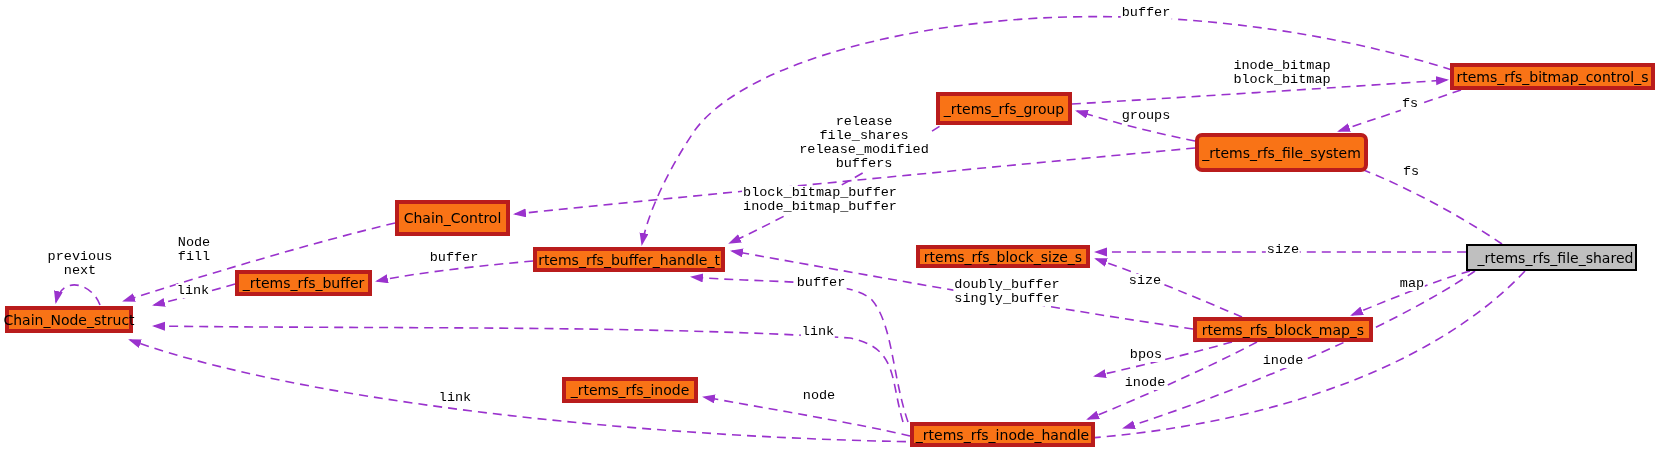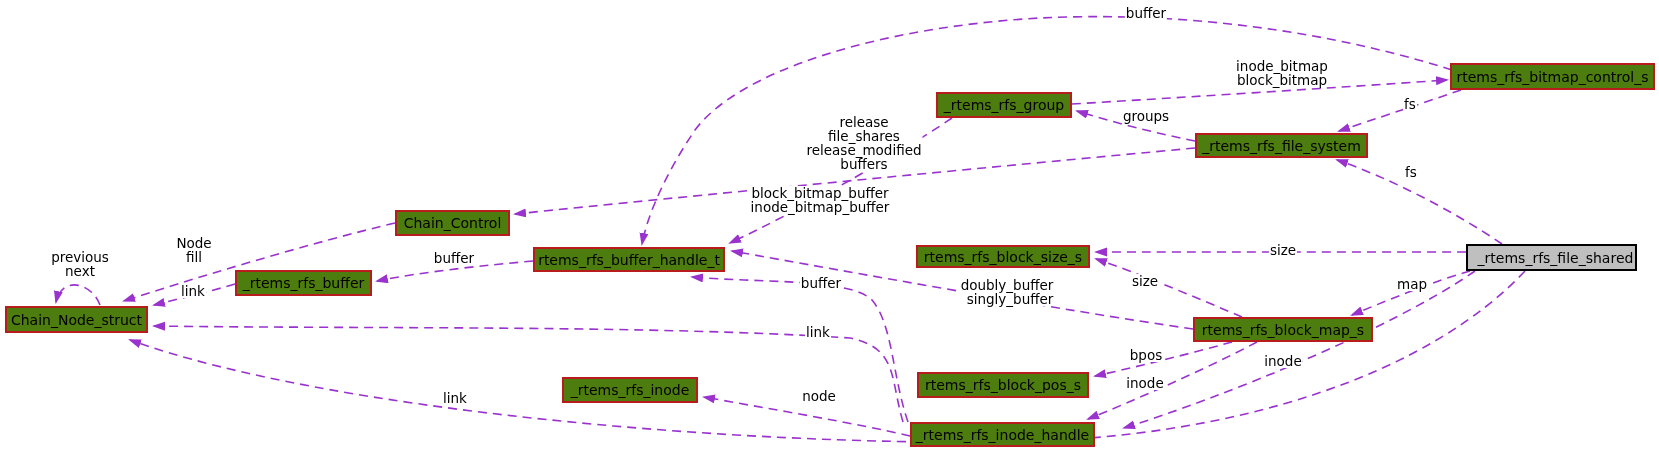--- a/index.html
+++ b/index.html
@@ -18,22 +18,22 @@
   }
   .edge-path {
     fill: none;
     stroke: #9a32cd;
     stroke-width: 1.6;
     stroke-dasharray: 9 6;
   }
   .node {
     position: absolute;
     box-sizing: border-box;
-    background: #4d7c0f;
-    border: 2px solid #b91c1c;
+    background: #f97316;
+    border: 4px solid #b91c1c;
     color: #000000;
     font-size: 14px;
     line-height: 1;
     display: flex;
     align-items: center;
     justify-content: center;
     white-space: nowrap;
     cursor: pointer;
   }
   .node.highlighted {
@@ -45,20 +45,21 @@
   .edge-label {
     position: absolute;
     transform: translate(-50%, -50%);
     background: #ffffff;
     color: #000000;
     font-size: 13.5px;
     line-height: 14px;
     white-space: pre;
     text-align: center;
     padding: 0 1px;
+    font-family: Liberation Mono, monospace;
   }
 </style>
 </head>
 <body>
 
 <div id="stage">
   <svg id="edge-layer" xmlns="http://www.w3.org/2000/svg">
     <defs>
       <marker id="arrowhead" markerUnits="userSpaceOnUse" markerWidth="14" markerHeight="11" refX="11" refY="4.5" orient="auto">
         <path d="M 0,0 L 13,4.5 L 0,9 z" fill="#9a32cd"></path>
@@ -110,26 +111,25 @@
     <div class="edge-label" style="left: 1412px; top: 284px;">map</div>
     <div class="edge-label" style="left: 1146px; top: 355px;">bpos</div>
     <div class="edge-label" style="left: 1145px; top: 383px;">inode</div>
     <div class="edge-label" style="left: 1283px; top: 361px;">inode</div>
     <div class="edge-label" style="left: 1007px; top: 292px; text-align: right;">doubly_buffer
 singly_buffer</div>
     <div class="edge-label" style="left: 821px; top: 283px;">buffer</div>
     <div class="edge-label" style="left: 819px; top: 396px;">node</div>
     <div class="edge-label" style="left: 818px; top: 332px;">link</div>
     <div class="edge-label" style="left: 455px; top: 398px;">link</div>
-    <div class="node" style="left: 5px; top: 306px; width: 143px; height: 27px;">Chain_Node_struct</div>
+    <div class="node" style="left: 5px; top: 306px; width: 128px; height: 27px;">Chain_Node_struct</div>
     <div class="node" style="left: 235px; top: 270px; width: 137px; height: 26px;">_rtems_rfs_buffer</div>
-    <div class="node" style="left: 395px; top: 210px; width: 115px; height: 26px;">Chain_Control</div>
+    <div class="node" style="left: 395px; top: 200px; width: 115px; height: 36px;">Chain_Control</div>
     <div class="node" style="left: 533px; top: 247px; width: 192px; height: 25px;">rtems_rfs_buffer_handle_t</div>
     <div class="node" style="left: 562px; top: 377px; width: 136px; height: 26px;">_rtems_rfs_inode</div>
-    <div class="node" style="left: 936px; top: 92px; width: 136px; height: 26px;">_rtems_rfs_group</div>
-    <div class="node" style="left: 1195px; top: 133px; width: 173px; height: 25px;">_rtems_rfs_file_system</div>
+    <div class="node" style="left: 936px; top: 92px; width: 136px; height: 33px;">_rtems_rfs_group</div>
+    <div class="node" style="left: 1195px; top: 133px; width: 173px; height: 39px; border-radius: 7px;">_rtems_rfs_file_system</div>
     <div class="node" style="left: 1450px; top: 63px; width: 205px; height: 27px;">rtems_rfs_bitmap_control_s</div>
     <div class="node highlighted" style="left: 1466px; top: 244px; width: 171px; height: 27px;">_rtems_rfs_file_shared</div>
     <div class="node" style="left: 916px; top: 245px; width: 174px; height: 23px;">rtems_rfs_block_size_s</div>
     <div class="node" style="left: 1193px; top: 317px; width: 180px; height: 25px;">rtems_rfs_block_map_s</div>
-    <div class="node" style="left: 917px; top: 372px; width: 172px; height: 26px;">rtems_rfs_block_pos_s</div>
     <div class="node" style="left: 910px; top: 422px; width: 185px; height: 25px;">_rtems_rfs_inode_handle</div>
   </div>
 
 </body></html>

